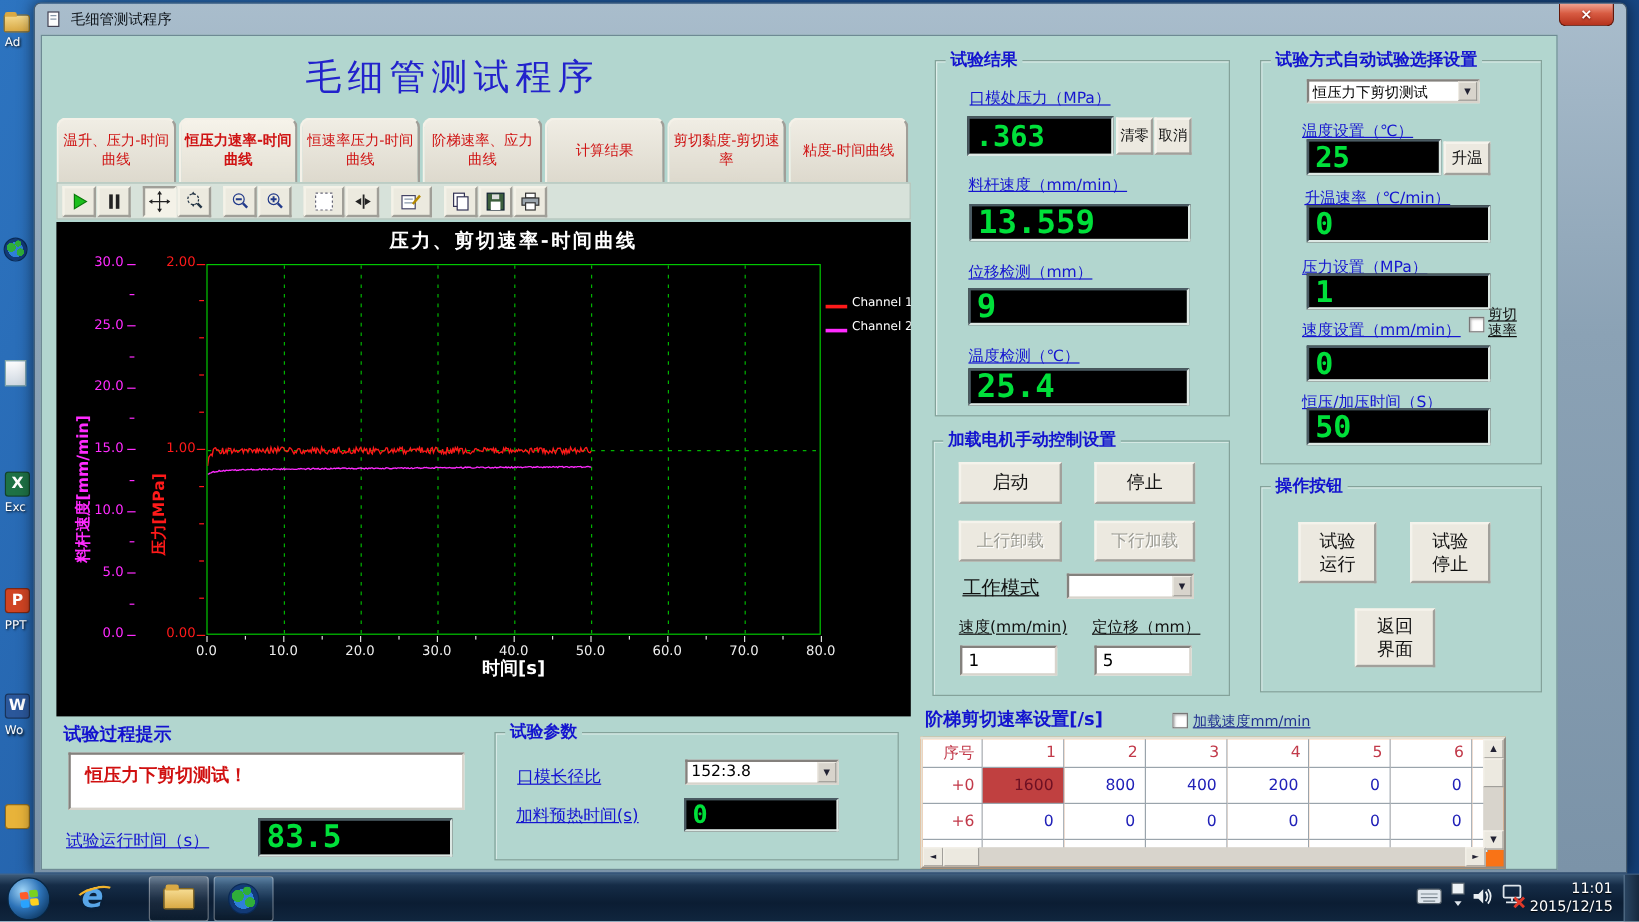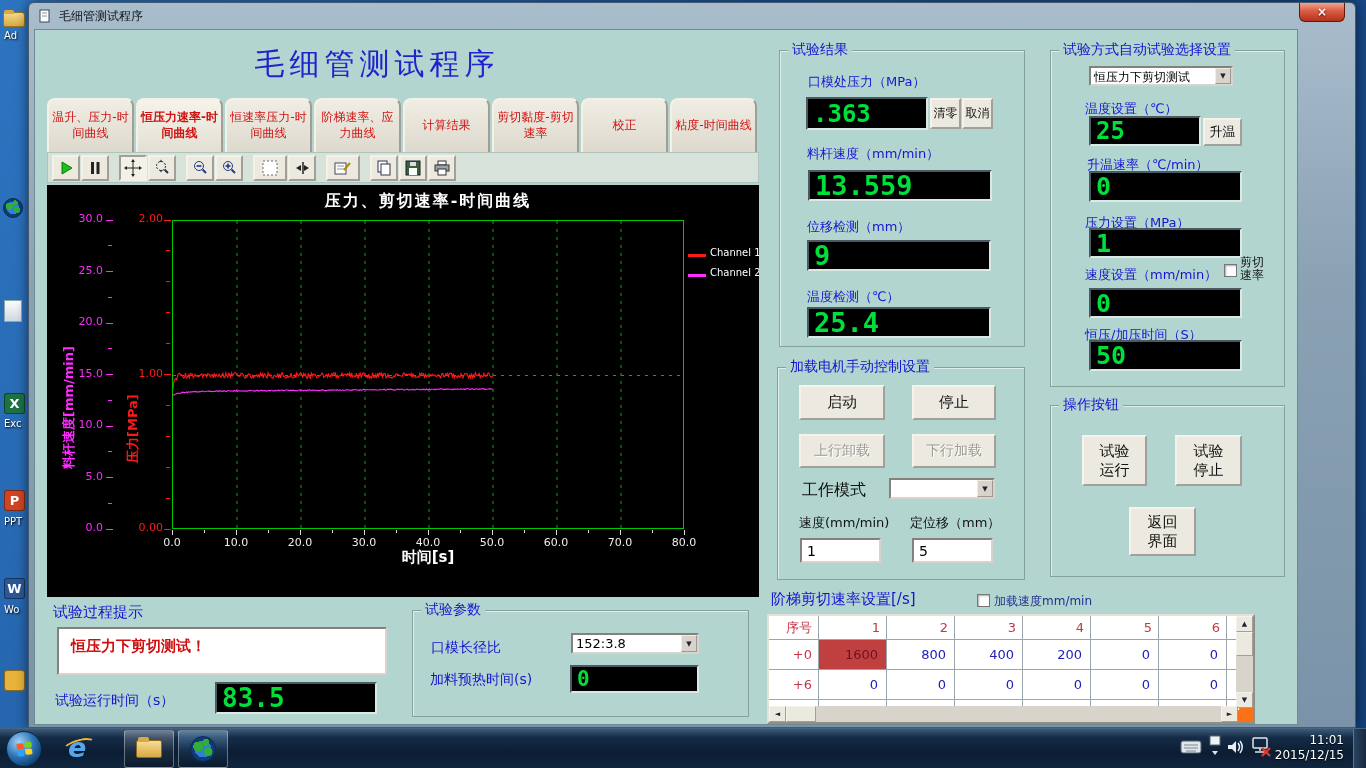--- a/index.html
+++ b/index.html
@@ -46,22 +46,22 @@
   .tickmark-left.minor{width:4px;}
   .tickmark-right{position:absolute;width:7px;height:1px;background:#ff1a1a;}
   .tickmark-right.minor{width:4px;}
   .tickmark-x{position:absolute;width:1px;height:5px;background:#ddd;}
   .tickmark-x.minor{height:3px;}
   .legend-swatch{position:absolute;width:18px;height:3px;}
   .legend-label{position:absolute;color:#fff;font-size:10px;white-space:nowrap;}
 
   
   .gbox{position:absolute;border:1px solid #84a29a;box-shadow:inset 1px 1px 0 #dfeeea;}
-  .gtitle{position:absolute;top:-10px;left:8px;background:#b2d6cf;padding:0 4px;color:#1313cf;font-weight:normal;font-size:14px;white-space:nowrap;}
-  .blab{position:absolute;color:#1515d0;font-size:13px;white-space:nowrap;}
+  .gtitle{position:absolute;top:-10px;left:8px;background:#b2d6cf;padding:0 4px;color:#1313cf;font-weight:bold;font-size:14px;white-space:nowrap;}
+  .blab{position:absolute;color:#1515d0;font-size:13px;white-space:nowrap;text-decoration:underline;}
   .led{position:absolute;background:#000;border:2px solid;border-color:#4a5a62 #dce8e4 #dce8e4 #4a5a62;color:#00e03a;font-family:"DejaVu Sans Mono",monospace;font-weight:bold;overflow:hidden;padding-left:5px;display:flex;align-items:center;}
   .btn{position:absolute;background:#ece9e0;border:2px outset #f5f3ec;color:#111;font-size:13px;display:flex;align-items:center;justify-content:center;text-align:center;}
   .btn.dis{color:#9c9c94;text-shadow:1px 1px 0 #fff;}
   .btn.two{line-height:1.25;font-size:15px;}
   .inputbox{position:absolute;background:#fff;border:2px inset #d8d4cc;font-size:14px;color:#000;padding:1px 5px;display:flex;align-items:center;}
   .dd{position:absolute;background:#fff;border:2px inset #d8d4cc;display:flex;}
   .dd .val{flex:1;font-size:12px;padding:1px 3px;color:#000;white-space:nowrap;overflow:hidden;}
   .dd .arrowbtn{width:16px;background:#d8d4cc;border:1px outset #efece4;display:flex;align-items:center;justify-content:center;font-size:7px;color:#223;}
   .cb{position:absolute;width:13px;height:13px;background:#fff;border:1px solid #777;box-shadow:inset 1px 1px 2px #aaa;}
   .msgbox{position:absolute;background:#fff;border:2px inset #d8d4cc;}
@@ -127,21 +127,20 @@
 
       <div class="heading">毛细管测试程序</div>
 
       <div class="tabs">
         <div class="tab">温升、压力-时间曲线</div>
         <div class="tab active">恒压力速率-时间曲线</div>
         <div class="tab">恒速率压力-时间曲线</div>
         <div class="tab">阶梯速率、应力曲线</div>
         <div class="tab">计算结果</div>
         <div class="tab">剪切黏度-剪切速率</div>
-        <div class="tab">校正</div>
         <div class="tab">粘度-时间曲线</div>
       </div>
 
       <div class="tbar">
         <div class="tbtn">
             <svg width="18" height="18">
               <polygon points="5,3 15,9 5,15" fill="#1cbf1c" stroke="#0a7a0a"></polygon>
             </svg>
           </div>
         <div class="tbtn">

